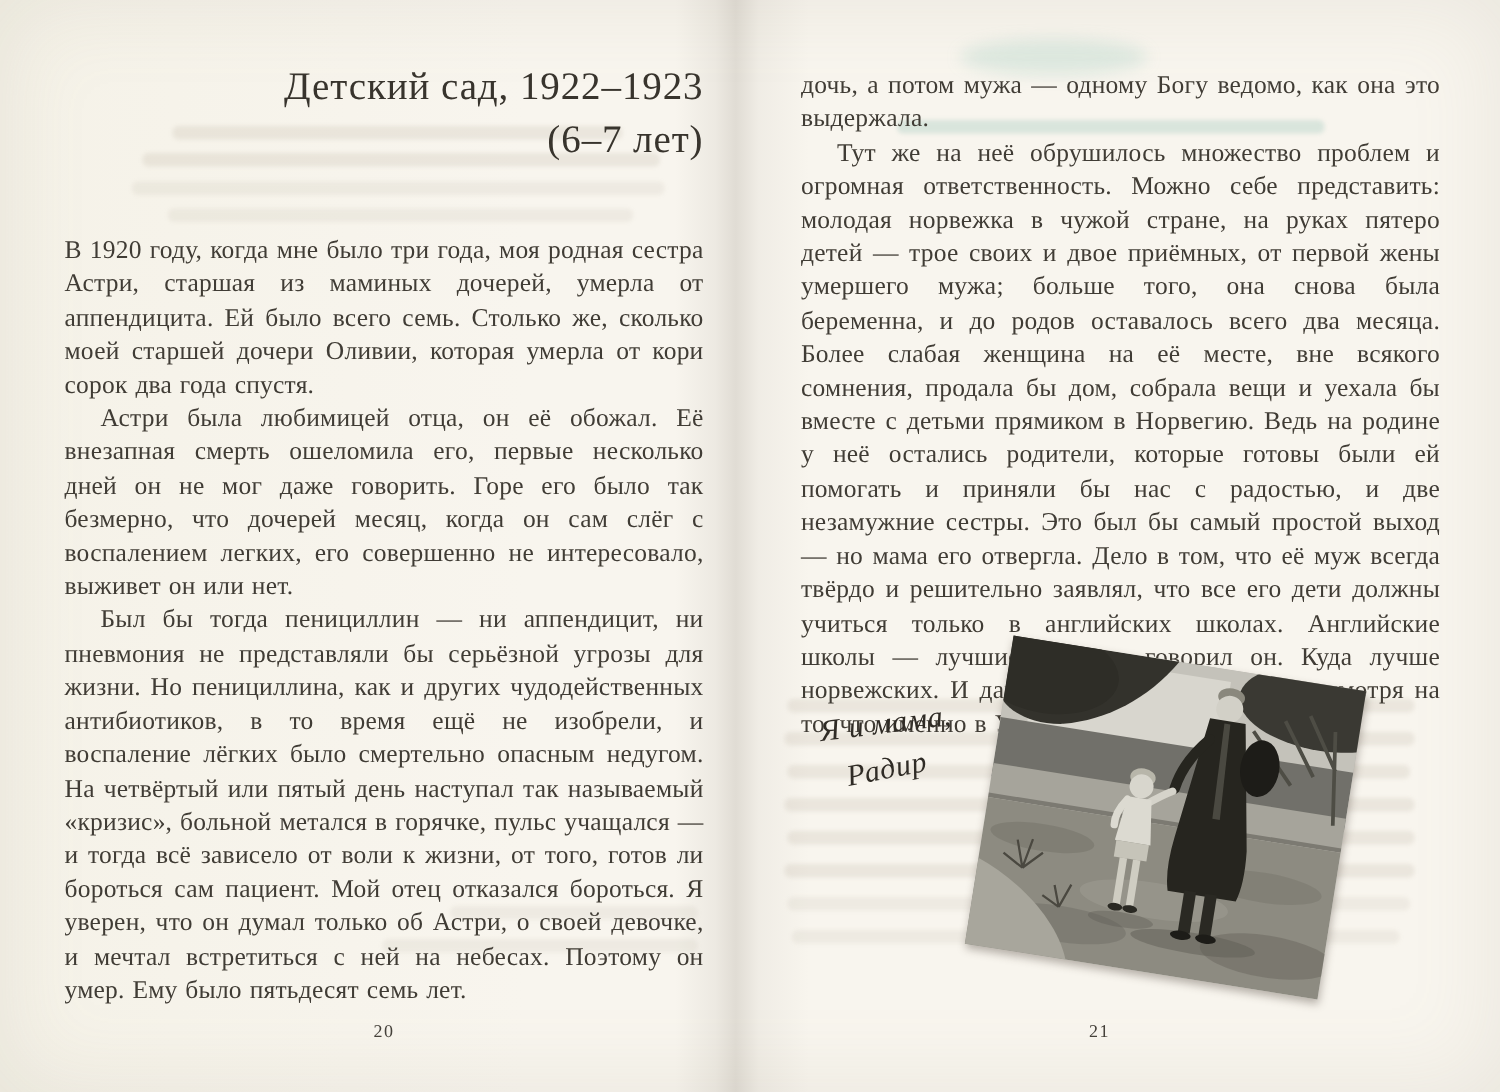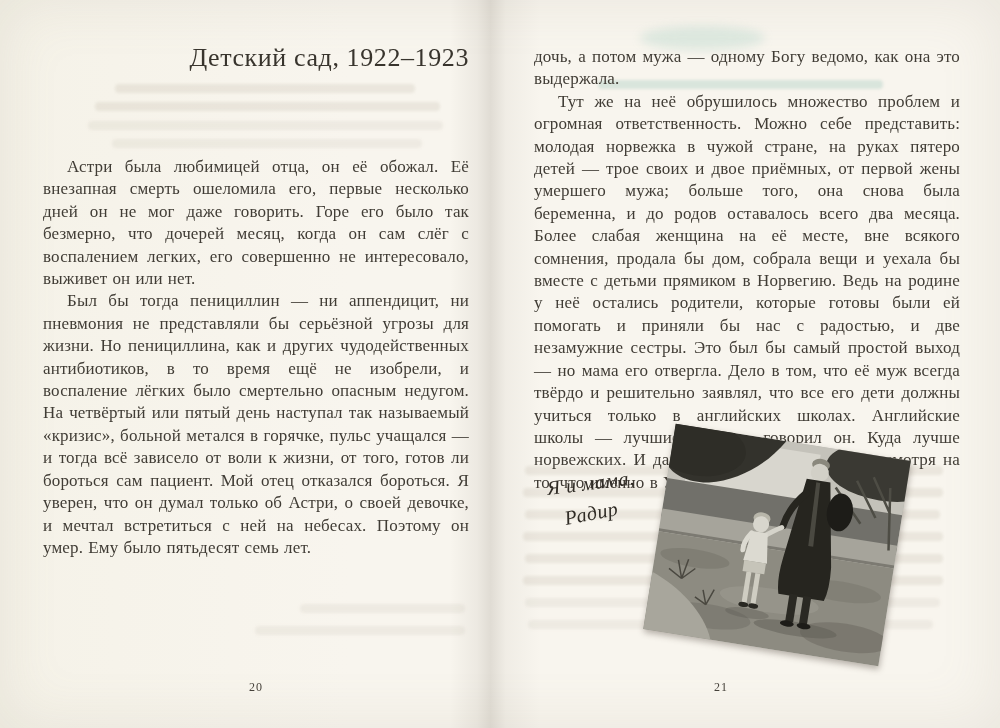--- a/index.html
+++ b/index.html
@@ -36,21 +36,21 @@
   }
   .body-col p{margin:0;text-align:justify;text-indent:24px;}
   .body-col p.no-indent{text-indent:0;}
   .left-body{left:43px;top:156px;}
   .right-body{left:534px;top:46px;}
   .page-number{
     position:absolute;top:680px;width:426px;text-align:center;
     font-size:12px;color:#45413a;letter-spacing:1px;z-index:2;
   }
   .pn-left{left:43px;}
-  .pn-right{left:508px;}
+  .pn-right{left:520px;}
   .photo{
     position:absolute;left:658px;top:441px;width:238px;height:208px;
     transform:rotate(9deg);transform-origin:50% 50%;
     box-shadow:1px 3px 6px rgba(60,50,40,0.35);
     z-index:3;overflow:hidden;background:#b9b7b0;
   }
   .photo svg{display:block;}
   .caption{
     position:absolute;left:548px;top:466px;width:130px;
     font-style:italic;font-size:20px;line-height:28px;
@@ -90,22 +90,24 @@
   <div class="bleed" style="left:525px;top:510px;width:415px;"></div>
   <div class="bleed" style="left:523px;top:532px;width:420px;"></div>
   <div class="bleed" style="left:525px;top:554px;width:418px;"></div>
   <div class="bleed" style="left:523px;top:576px;width:420px;"></div>
   <div class="bleed light" style="left:525px;top:598px;width:415px;"></div>
   <div class="bleed light" style="left:528px;top:620px;width:405px;"></div>
 
   <div>
     <div class="chapter-title">
       <div>Детский сад, 1922–1923</div>
+      <div>(6–7 лет)</div>
     </div>
     <div class="body-col left-body">
+      <p class="no-indent">В 1920 году, когда мне было три года, моя родная сестра Астри, старшая из маминых дочерей, умерла от аппендицита. Ей было всего семь. Столько же, сколько моей старшей дочери Оливии, которая умерла от кори сорок два года спустя.</p>
       <p>Астри была любимицей отца, он её обожал. Её внезапная смерть ошеломила его, первые несколько дней он не мог даже говорить. Горе его было так безмерно, что дочерей месяц, когда он сам слёг с воспалением легких, его совершенно не интересовало, выживет он или нет.</p>
       <p>Был бы тогда пенициллин — ни аппендицит, ни пневмония не представляли бы серьёзной угрозы для жизни. Но пенициллина, как и других чудодейственных антибиотиков, в то время ещё не изобрели, и воспаление лёгких было смертельно опасным недугом. На четвёртый или пятый день наступал так называемый «кризис», больной метался в горячке, пульс учащался — и тогда всё зависело от воли к жизни, от того, готов ли бороться сам пациент. Мой отец отказался бороться. Я уверен, что он думал только об Астри, о своей девочке, и мечтал встретиться с ней на небесах. Поэтому он умер. Ему было пятьдесят семь лет.</p>
     </div>
     <div class="page-number pn-left">20</div>
   </div>
 
   <div>
     <div class="body-col right-body">
       <p class="no-indent">дочь, а потом мужа — одному Богу ведомо, как она это выдержала.</p>
       <p>Тут же на неё обрушилось множество проблем и огромная ответственность. Можно себе представить: молодая норвежка в чужой стране, на руках пятеро детей — трое своих и двое приёмных, от первой жены умершего мужа; больше того, она снова была беременна, и до родов оставалось всего два месяца. Более слабая женщина на её месте, вне всякого сомнения, продала бы дом, собрала вещи и уехала бы вместе с детьми прямиком в Норвегию. Ведь на родине у неё остались родители, которые готовы были ей помогать и приняли бы нас с радостью, и две незамужние сестры. Это был бы самый простой выход — но мама его отвергла. Дело в том, что её муж всегда твёрдо и решительно заявлял, что все его дети должны учиться только в английских школах. Английские школы — лучшие в мире, говорил он. Куда лучше норвежских. И даже лучше валлийских — несмотря на то, что именно в Уэльсе он</p>

